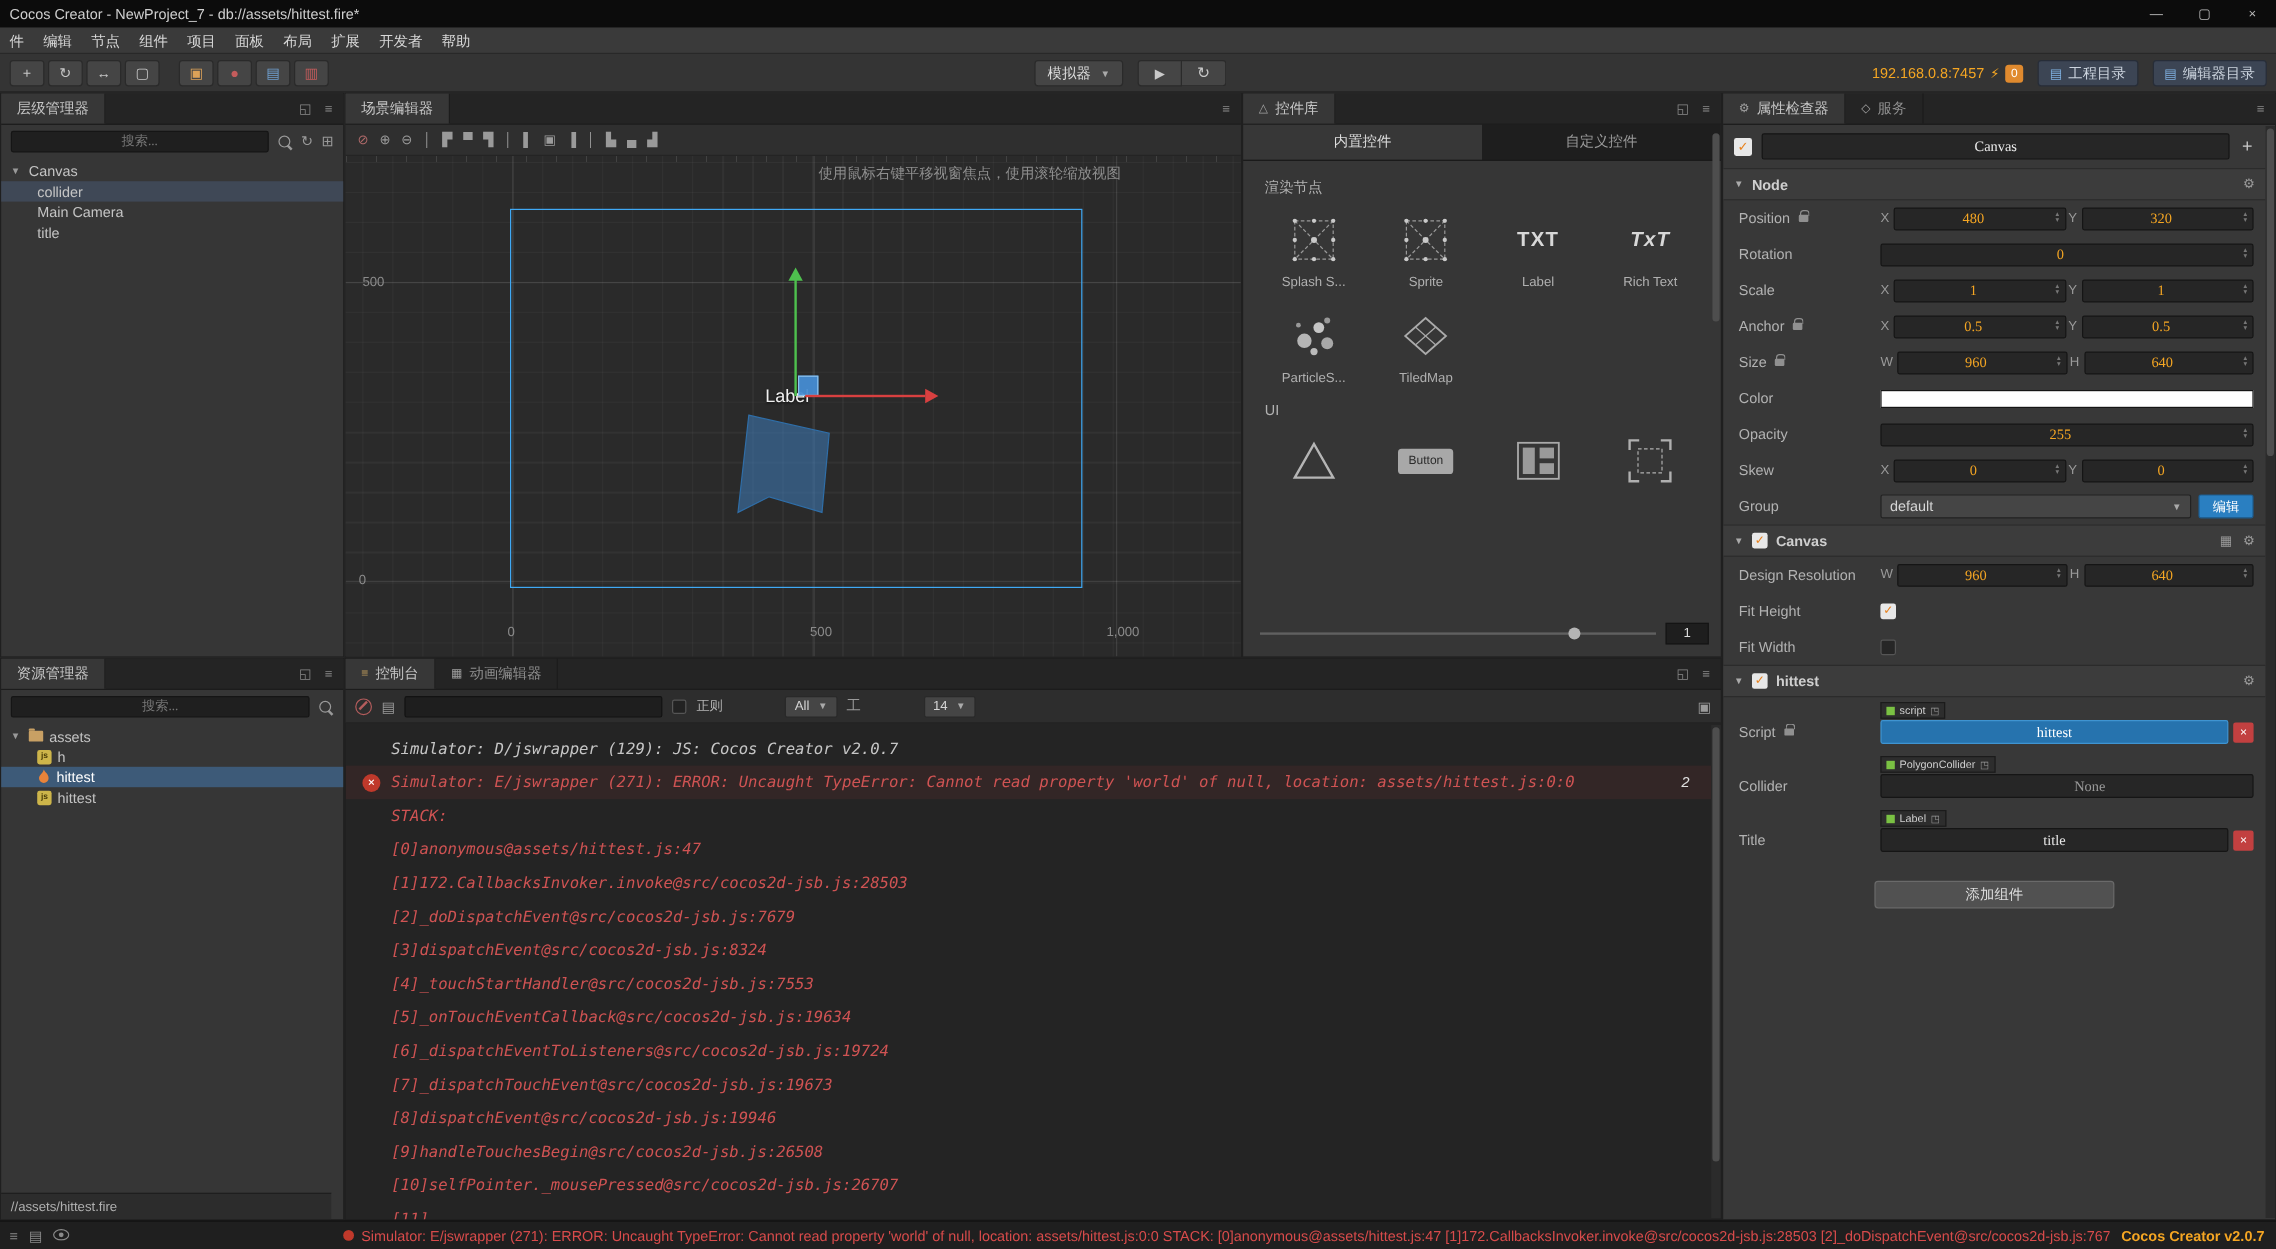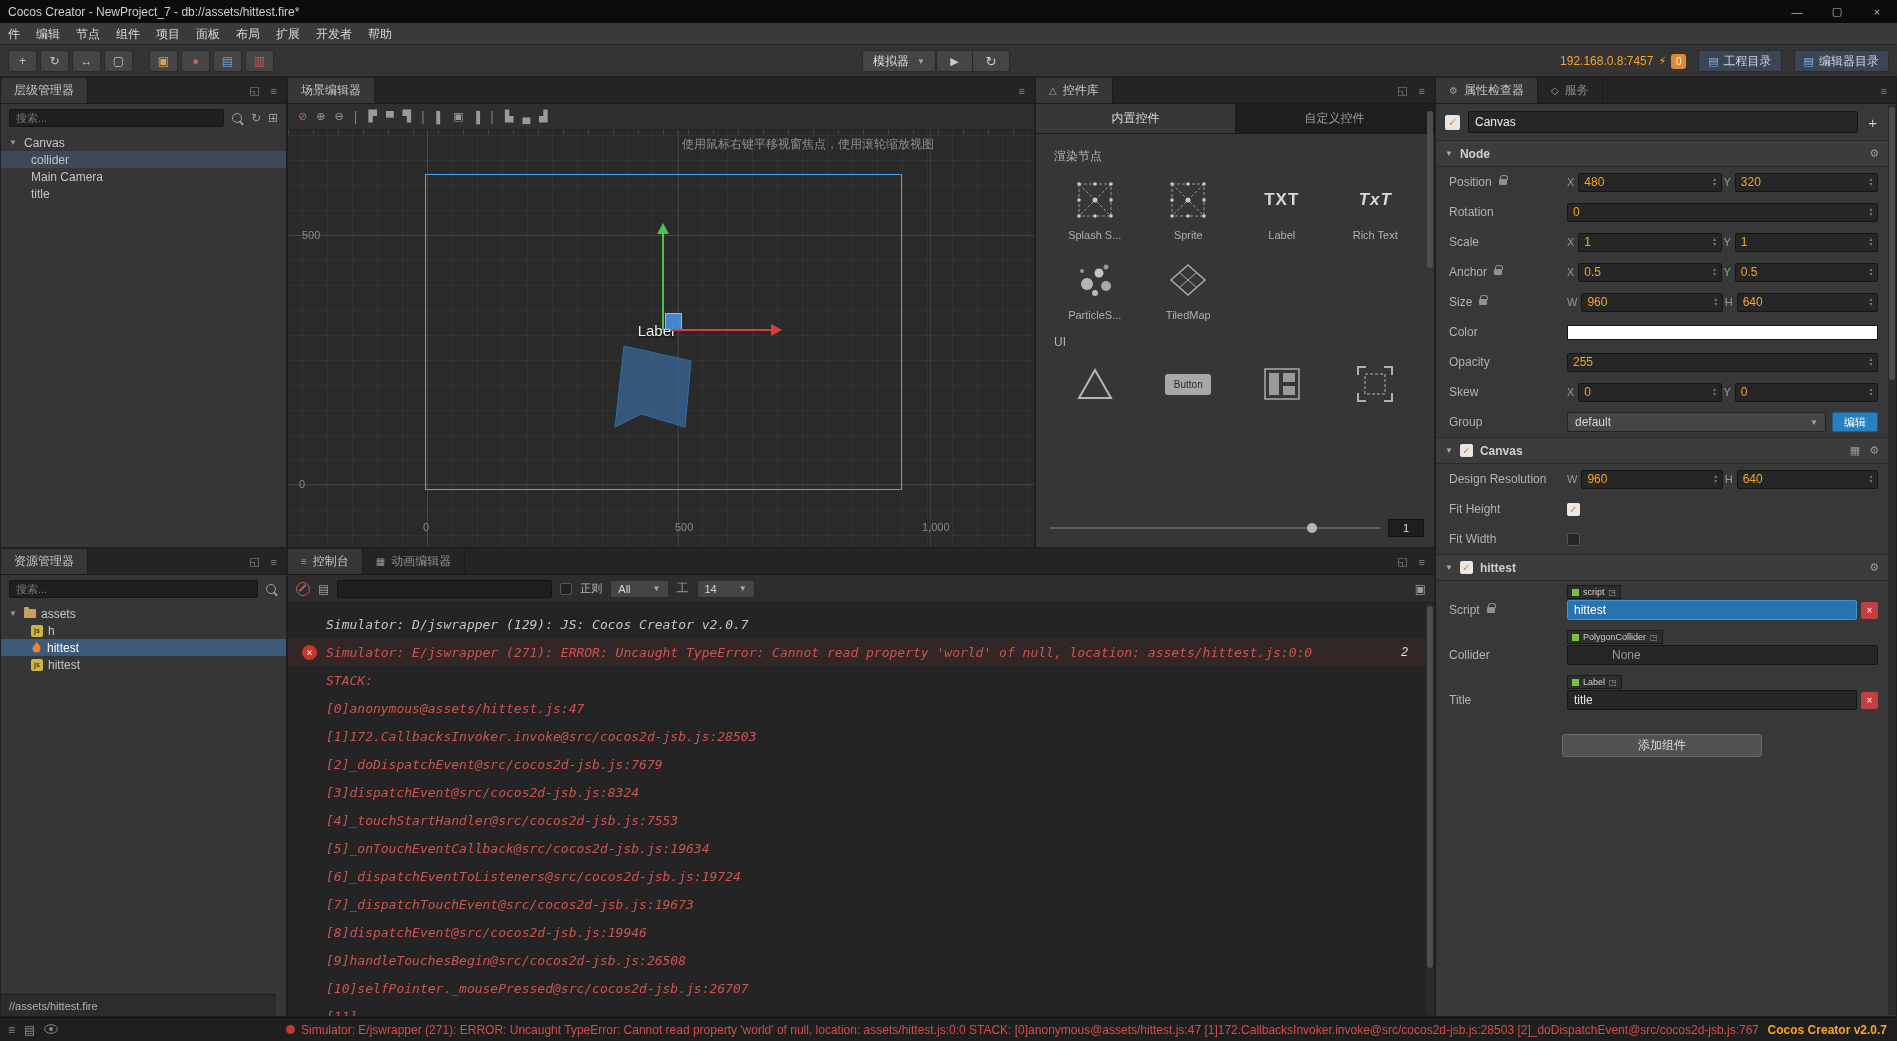--- a/index.html
+++ b/index.html
@@ -1,35 +1,35 @@
 <!DOCTYPE html>
 <html><head>
 <meta charset="utf-8">
 <style>
   html,body{margin:0;background:#151515;}
   *{box-sizing:border-box;}
   button{font-family:inherit;}
-  input{outline:none;font-family:Liberation Sans, sans-serif;}
+  input{outline:none;font-family:Liberation Serif, serif;text-align:center;}
   #window{position:relative;width:1897px;height:1041px;background:#2d2d2d;overflow:hidden;
     font-family:"Liberation Sans","DejaVu Sans",sans-serif;color:#c8c8c8;}
 
   
   .titlebar{position:absolute;left:0;top:0;width:100%;height:23px;background:#0c0c0c;display:flex;align-items:center;padding-left:8px;font-size:12px;color:#cfcfcf;}
   .win-controls{margin-left:auto;display:flex;height:100%;}
   .win-btn{width:40px;display:flex;align-items:center;justify-content:center;font-size:11px;color:#bdbdbd;}
   .menubar{position:absolute;left:0;top:23px;width:100%;height:22px;background:#3a3a3a;border-bottom:1px solid #282828;display:flex;align-items:center;font-size:12px;color:#d8d8d8;}
   .menu-item{padding:0 8px;line-height:22px;}
   .toolbar{position:absolute;left:0;top:45px;width:100%;height:32px;background:#343434;border-bottom:1px solid #232323;display:flex;align-items:center;padding:0 8px;}
   .tool-group{display:flex;gap:3px;margin-right:16px;}
   .tool-btn{width:29px;height:22px;background:#454545;border:1px solid #2a2a2a;border-radius:3px;color:#c6c6c6;font-size:12px;display:flex;align-items:center;justify-content:center;padding:0;}
   .misc .tool-btn:nth-of-type(1){color:#dca258;}
   .misc .tool-btn:nth-of-type(2){color:#c45c5c;}
   .misc .tool-btn:nth-of-type(3){color:#6f9fce;}
   .misc .tool-btn:nth-of-type(4){color:#c45c5c;}
-  .center-tools{position:absolute;left:862px;top:5px;display:flex;gap:0;}
+  .center-tools{position:absolute;left:862px;top:5px;display:flex;gap:12px;}
   .sim-btn{height:22px;background:#454545;border:1px solid #2a2a2a;border-radius:3px;color:#ddd;font-size:12px;display:flex;align-items:center;gap:8px;padding:0 10px;}
   .caret{font-size:8px;color:#aaa;}
   .run-group{display:flex;}
   .run-btn{width:37px;height:22px;background:#454545;border:1px solid #2a2a2a;color:#c9c9c9;font-size:11px;display:flex;align-items:center;justify-content:center;padding:0;}
   .run-btn:first-child{border-radius:3px 0 0 3px;}
   .run-btn:last-child{border-radius:0 3px 3px 0;border-left:none;font-size:13px;}
   .right-tools{position:absolute;right:8px;top:5px;display:flex;align-items:center;gap:12px;}
   .address{display:flex;align-items:center;gap:5px;color:#f5a623;font-size:12px;}
   .bolt{font-size:11px;}
   .badge{background:#e08a2e;color:#fff;font-size:10px;min-width:15px;height:15px;border-radius:3px;display:flex;align-items:center;justify-content:center;padding:0 3px;}
@@ -111,21 +111,21 @@
   .zoom-thumb{position:absolute;left:78%;top:-4px;width:10px;height:10px;border-radius:50%;background:#b5b5b5;}
   .zoom-value{width:36px;height:18px;background:#1e1e1e;border:1px solid #141414;color:#ddd;font-size:11px;display:flex;align-items:center;justify-content:center;}
 
   
   .console-filter{height:28px;background:#2d2d2d;border-bottom:1px solid #202020;display:flex;align-items:center;gap:8px;padding:0 8px;}
   .no-icon{width:14px;height:14px;border:1.5px solid #b35c5c;border-radius:50%;position:relative;flex:none;}
   .no-icon::after{content:"";position:absolute;width:9px;height:1.5px;background:#b35c5c;top:4.7px;left:1px;transform:rotate(-45deg);}
   .console-input{width:215px;height:18px;background:#1e1e1e;border:1px solid #121212;border-radius:2px;color:#ccc;font-size:11px;padding:0 5px;}
   .cb-small{width:12px;height:12px;background:#222;border:1px solid #555;border-radius:2px;flex:none;}
   .filter-label{font-size:11px;color:#b5b5b5;}
-  .filter-dd{height:18px;background:#454545;border:1px solid #292929;border-radius:2px;color:#d5d5d5;font-size:11px;display:flex;align-items:center;gap:22px;padding:0 7px;}
+  .filter-dd{height:18px;background:#454545;border:1px solid #292929;border-radius:2px;color:#d5d5d5;font-size:11px;display:flex;align-items:center;gap:7px;padding:0 7px;margin-left:44px;}
   .spacer{flex:1;}
   .console-lines{position:absolute;top:55px;left:0;right:8px;bottom:0;overflow:hidden;padding-top:6px;font-family:"DejaVu Sans Mono","Liberation Mono",monospace;font-size:13px;font-style:italic;}
   .console-line{height:28px;display:flex;align-items:center;padding:0 18px 0 38px;color:#c6c6c6;white-space:nowrap;}
   .console-line.line-error{background:rgba(190,60,60,0.10);color:#cf5353;padding-left:14px;gap:9px;}
   .console-line.line-stack{color:#cf5353;}
   .err-icon{display:none;}
   .line-error .err-icon{display:flex;width:15px;height:15px;border-radius:50%;background:#c0392b;color:#fff;font-size:10px;align-items:center;justify-content:center;flex:none;}
   .line-count{margin-left:auto;color:#e0e0e0;font-size:12px;font-family:"Liberation Sans",sans-serif;}
   .vscroll{position:absolute;right:0;top:27px;bottom:1px;width:8px;background:#2b2b2b;}
   .vthumb{position:absolute;left:1px;width:6px;border-radius:3px;background:#4e4e4e;}

